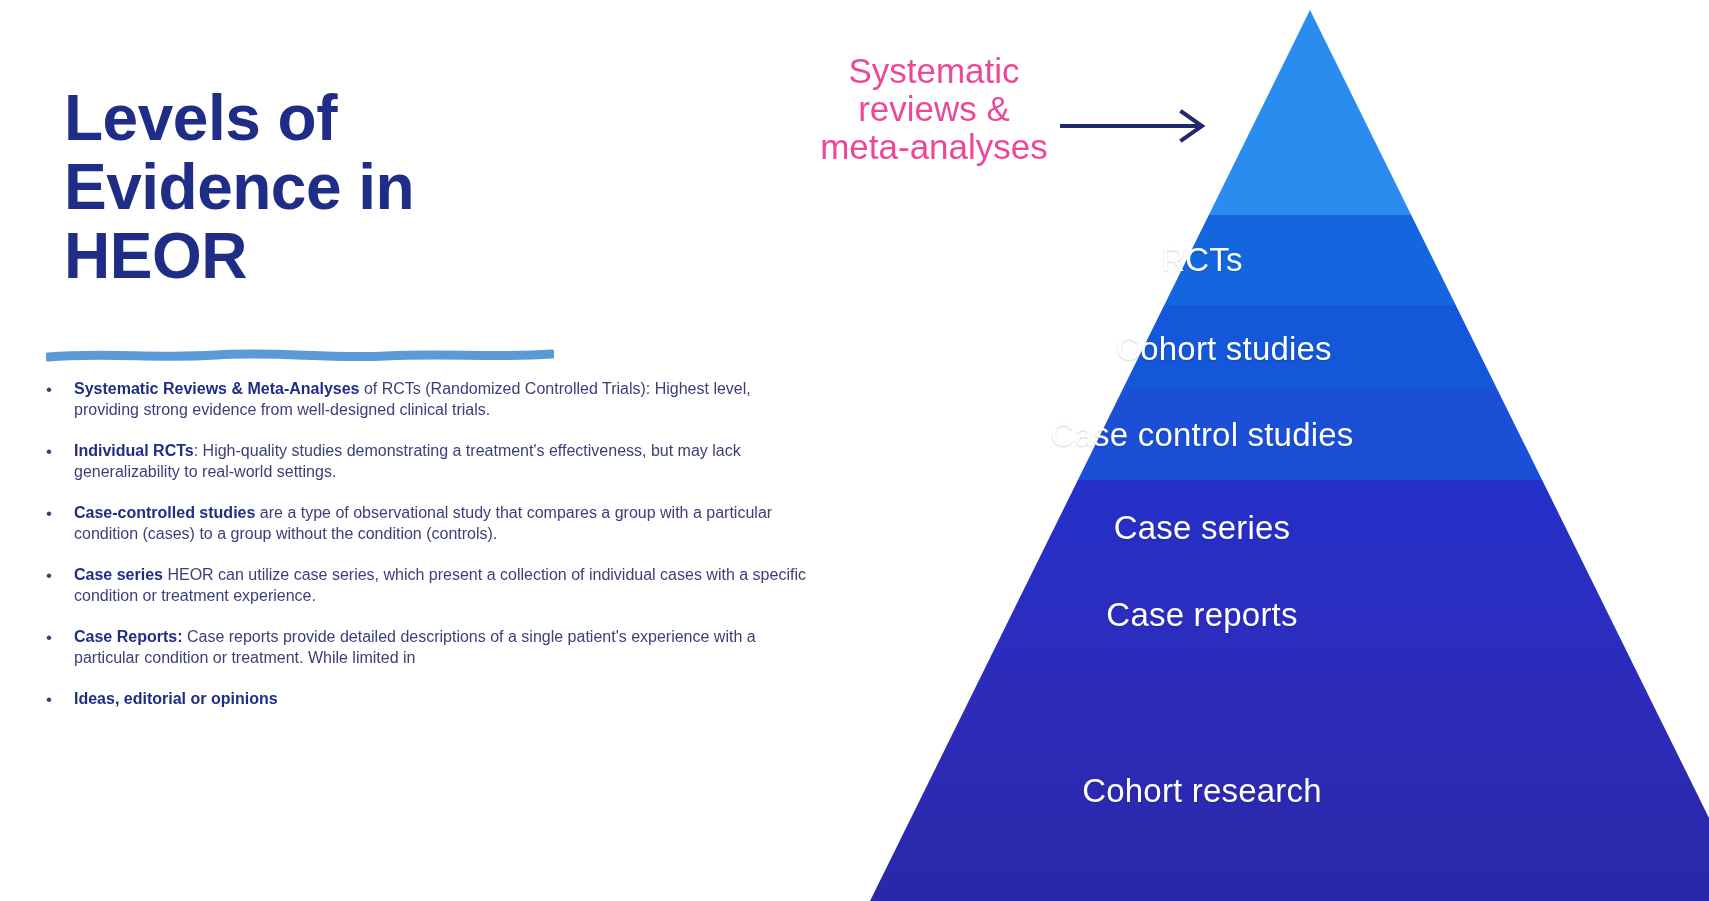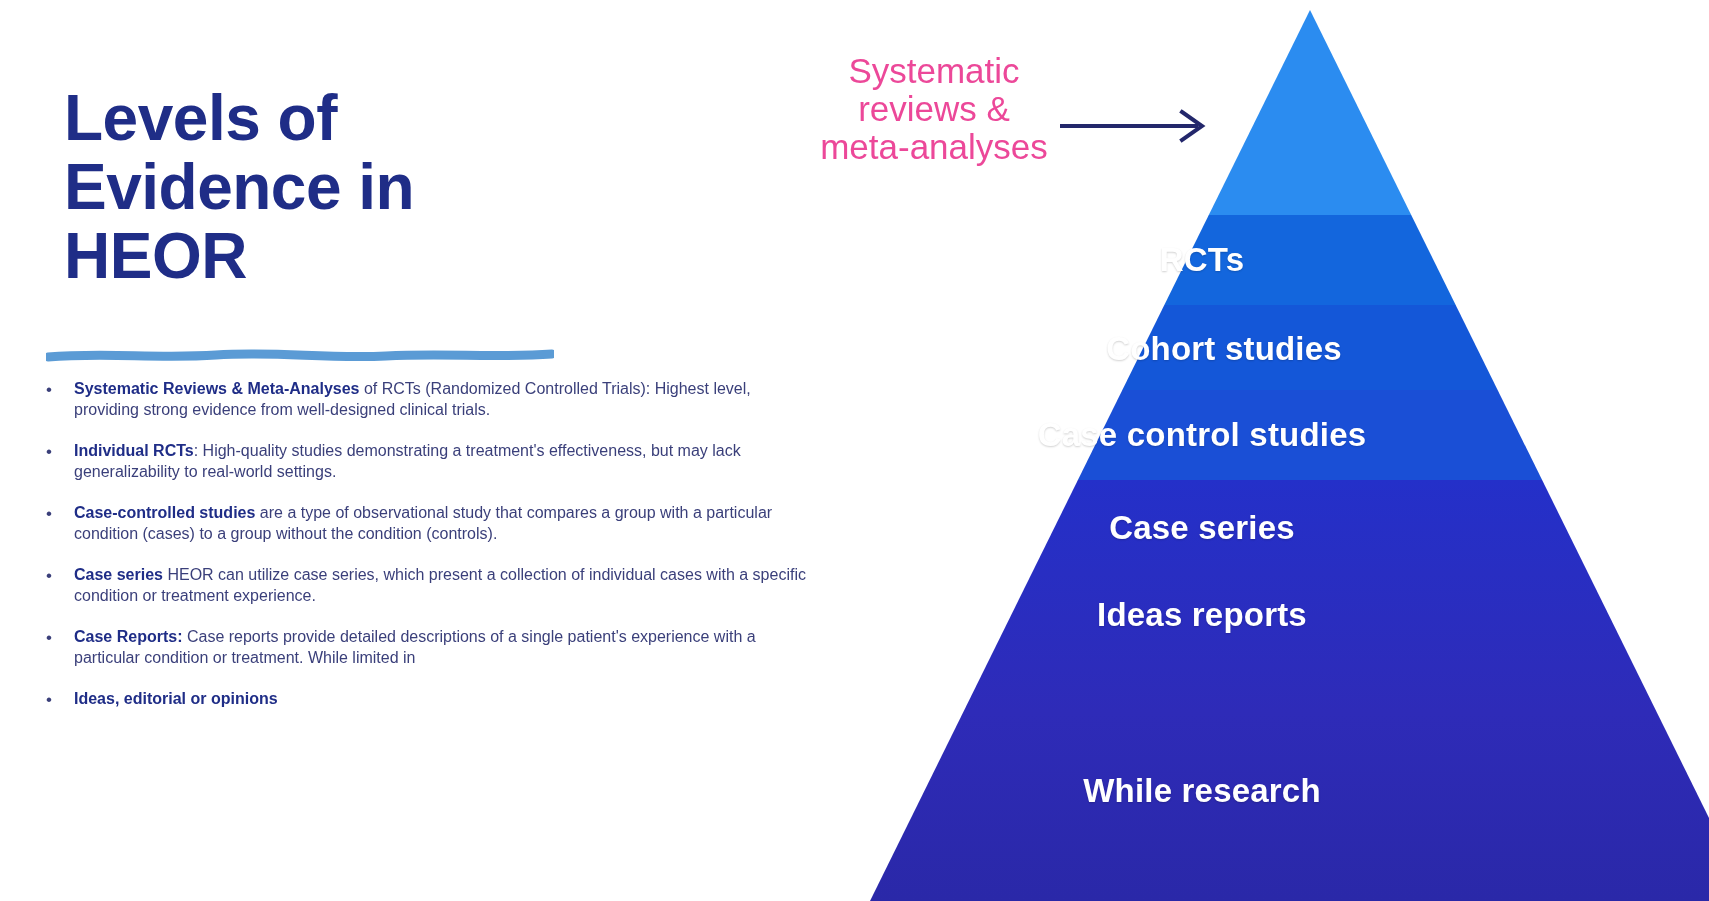--- a/index.html
+++ b/index.html
@@ -49,21 +49,21 @@
   
   #pyramid-panel{
     position:absolute;left:740px;top:0;width:969px;height:901px;overflow:hidden;
   }
   #pyramid-svg{position:absolute;left:0;top:0;}
 
   .pyr-label{
     position:absolute;
     color:#ffffff;
     font-size:33px;
-    font-weight:700;
+    font-weight:400;
     white-space:nowrap;
     text-align:center;
     transform:translateX(-50%);
     text-shadow:0 1px 2px rgba(0,0,0,0.18);
     letter-spacing:0.2px;
   }
 
   
   #callout{
     position:absolute;left:806px;top:52px;width:256px;
@@ -144,22 +144,22 @@
       <rect x="0" y="305" width="969" height="85" fill="#1457D8"></rect>
       <rect x="0" y="390" width="969" height="90" fill="#1A4FD6"></rect>
       <rect x="0" y="480" width="969" height="421" fill="url(#lowGrad)"></rect>
     </g>
   </svg>
 
   <div class="pyr-label" style="left:462px;top:241px;">RCTs</div>
   <div class="pyr-label" style="left:484px;top:330px;">Cohort studies</div>
   <div class="pyr-label" style="left:462px;top:416px;">Case control studies</div>
   <div class="pyr-label" style="left:462px;top:509px;">Case series</div>
-  <div class="pyr-label" style="left:462px;top:596px;">Ideas reports</div>
-  <div class="pyr-label" style="left:462px;top:772px;">While research</div>
+  <div class="pyr-label" style="left:462px;top:596px;">Case reports</div>
+  <div class="pyr-label" style="left:462px;top:772px;">Cohort research</div>
 </div>
 
 <div id="callout">Systematic
 reviews &amp;
 meta-analyses</div>
 
 <svg id="callout-arrow" width="156" height="44" viewBox="0 0 156 44">
   <line x1="2" y1="22" x2="140" y2="22" stroke="#23276B" stroke-width="4"></line>
   <polyline points="124,8 144,22 124,36" stroke="#23276B" stroke-width="4" fill="none" stroke-linecap="square" stroke-linejoin="miter"></polyline>
 </svg>

